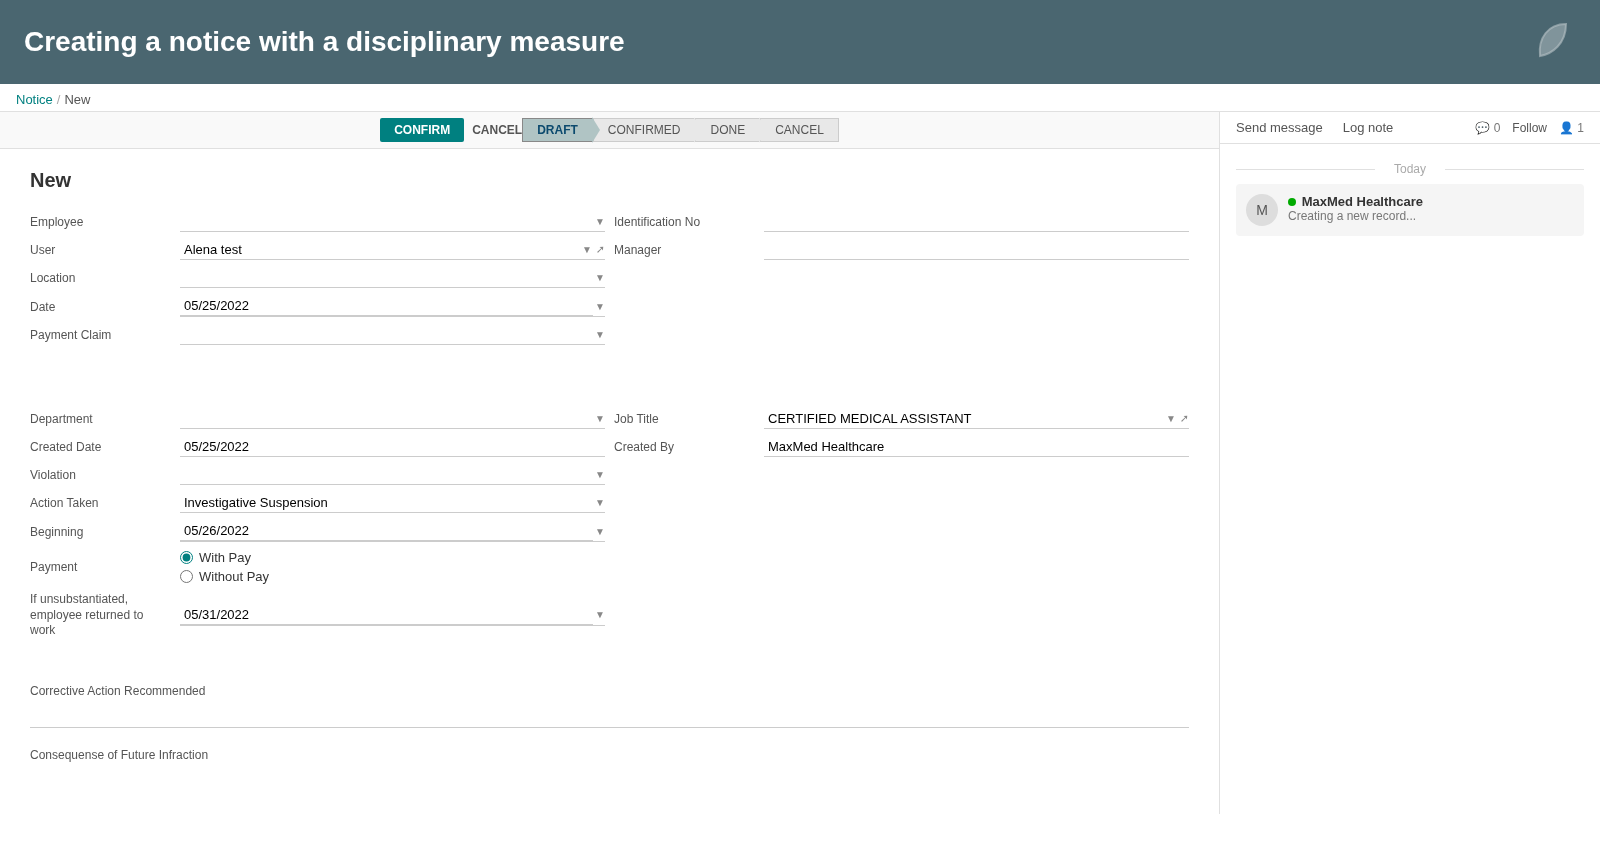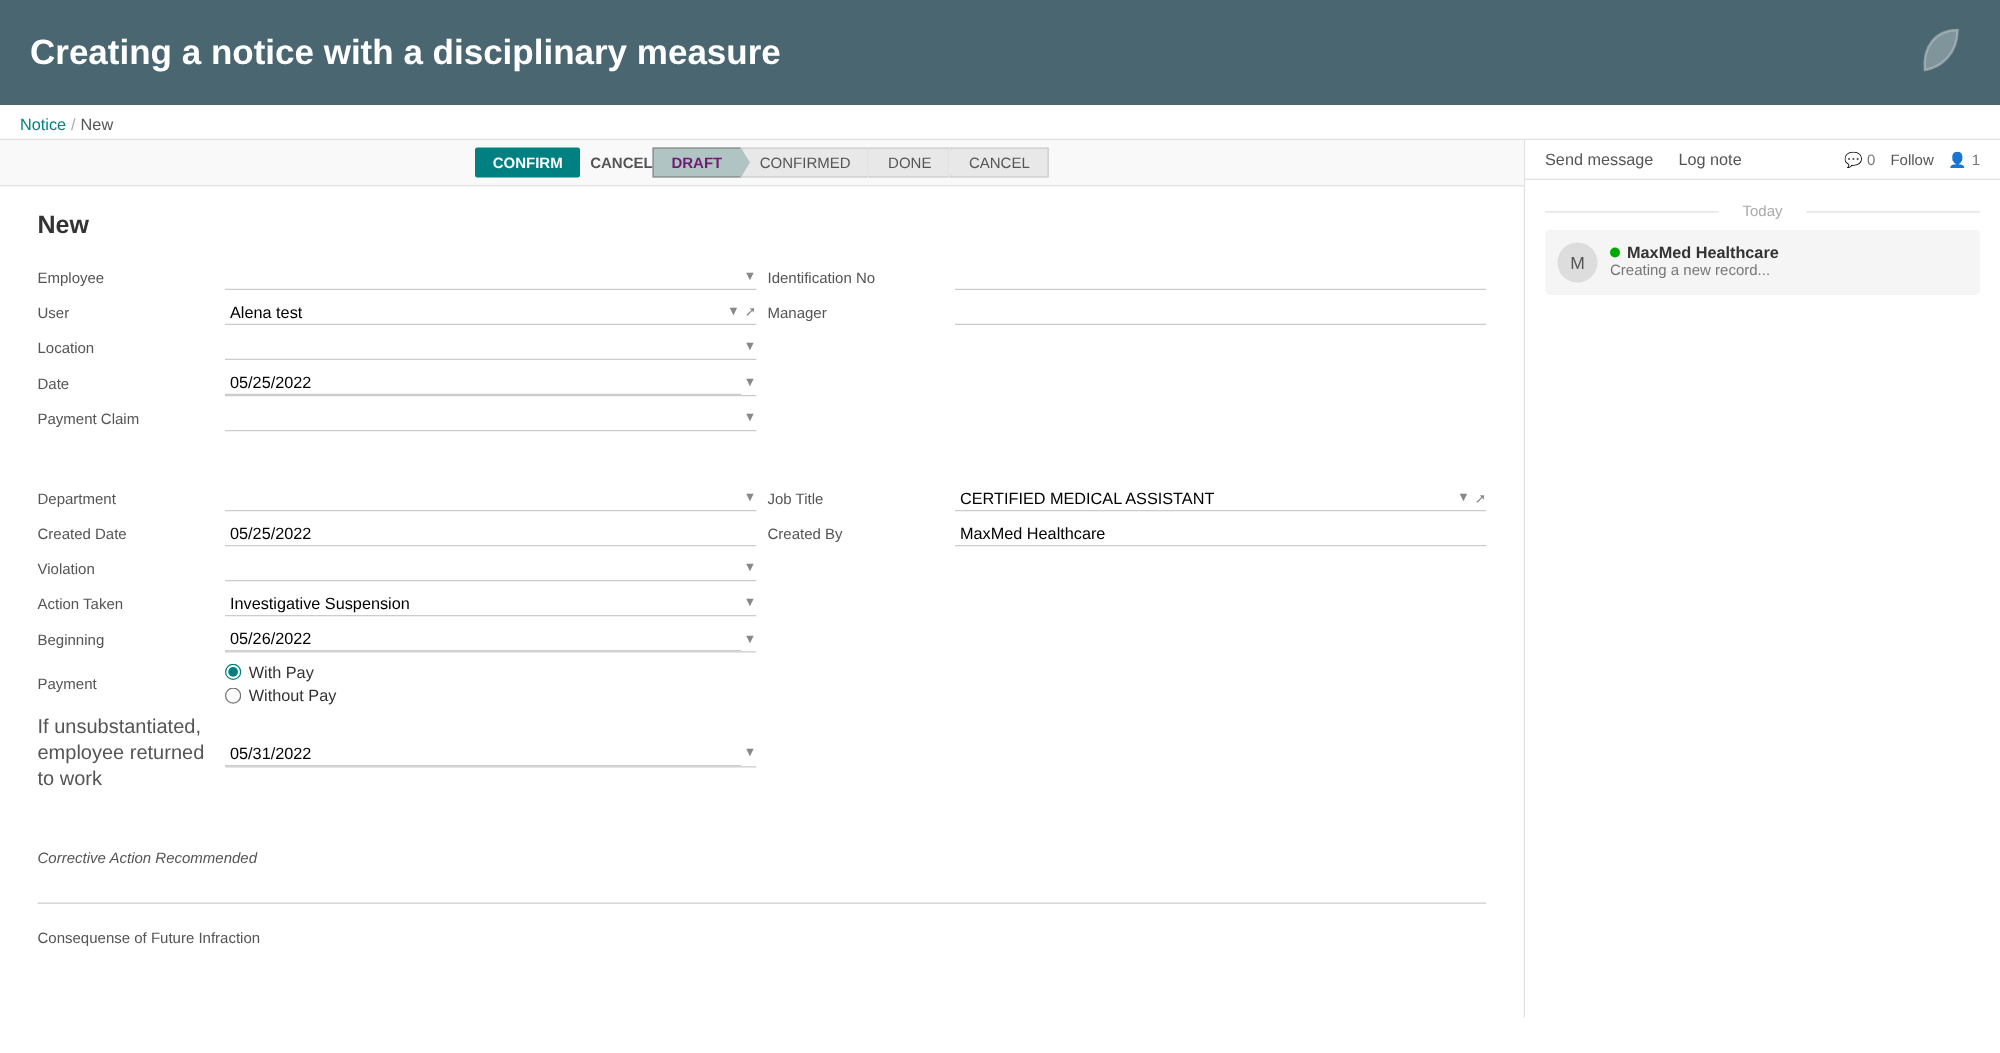--- a/index.html
+++ b/index.html
@@ -124,21 +124,21 @@
     .pipeline-step {
       padding: 4px 14px;
       font-size: 12px;
       color: #555;
       background: #e8e8e8;
       border: 1px solid #ccc;
       position: relative;
     }
     .pipeline-step.active {
       background: #b0c4c4;
-      color: #701a75;
+      color: #0c4a6e;
       font-weight: bold;
       border-color: #888;
     }
     .pipeline-step::after {
       content: '';
       position: absolute;
       right: -8px;
       top: 50%;
       transform: translateY(-50%);
       border-left: 8px solid #e8e8e8;
@@ -166,28 +166,29 @@
       display: grid;
       grid-template-columns: 140px 1fr;
       gap: 6px 10px;
       align-items: center;
       margin-bottom: 8px;
     }
     .form-two-col {
       display: grid;
       grid-template-columns: 1fr 1fr;
       gap: 0 9px;
+      margin-top: 20px;
     }
     .form-label {
       font-size: 12px;
       color: #555;
       text-align: left;
     }
     .form-label-wrap {
-      font-size: 16px;
+      font-size: 12px;
       color: #555;
       line-height: 1.3;
     }
     .form-input {
       border: none;
       border-bottom: 1px solid #ccc;
       outline: none;
       font-size: 13px;
       padding: 2px 4px;
       width: 100%;
@@ -568,21 +569,21 @@
             <input type="text" class="form-input" value="MaxMed Healthcare" style="">
           </div>
 
         </div>
       </div>
 
       <div class="divider"></div>
 
 
       <div style="margin-bottom: 16px;">
-        <div style="margin-bottom: 6px; font-style: italic;">
+        <div style="margin-bottom: 6px;">
           <label class="form-label">Corrective Action Recommended</label>
         </div>
         <textarea class="form-textarea" style=""></textarea>
       </div>
 
       <div style="margin-bottom: 16px;">
         <div style="margin-bottom: 6px;">
           <label class="form-label">Consequense of Future Infraction</label>
         </div>
 

